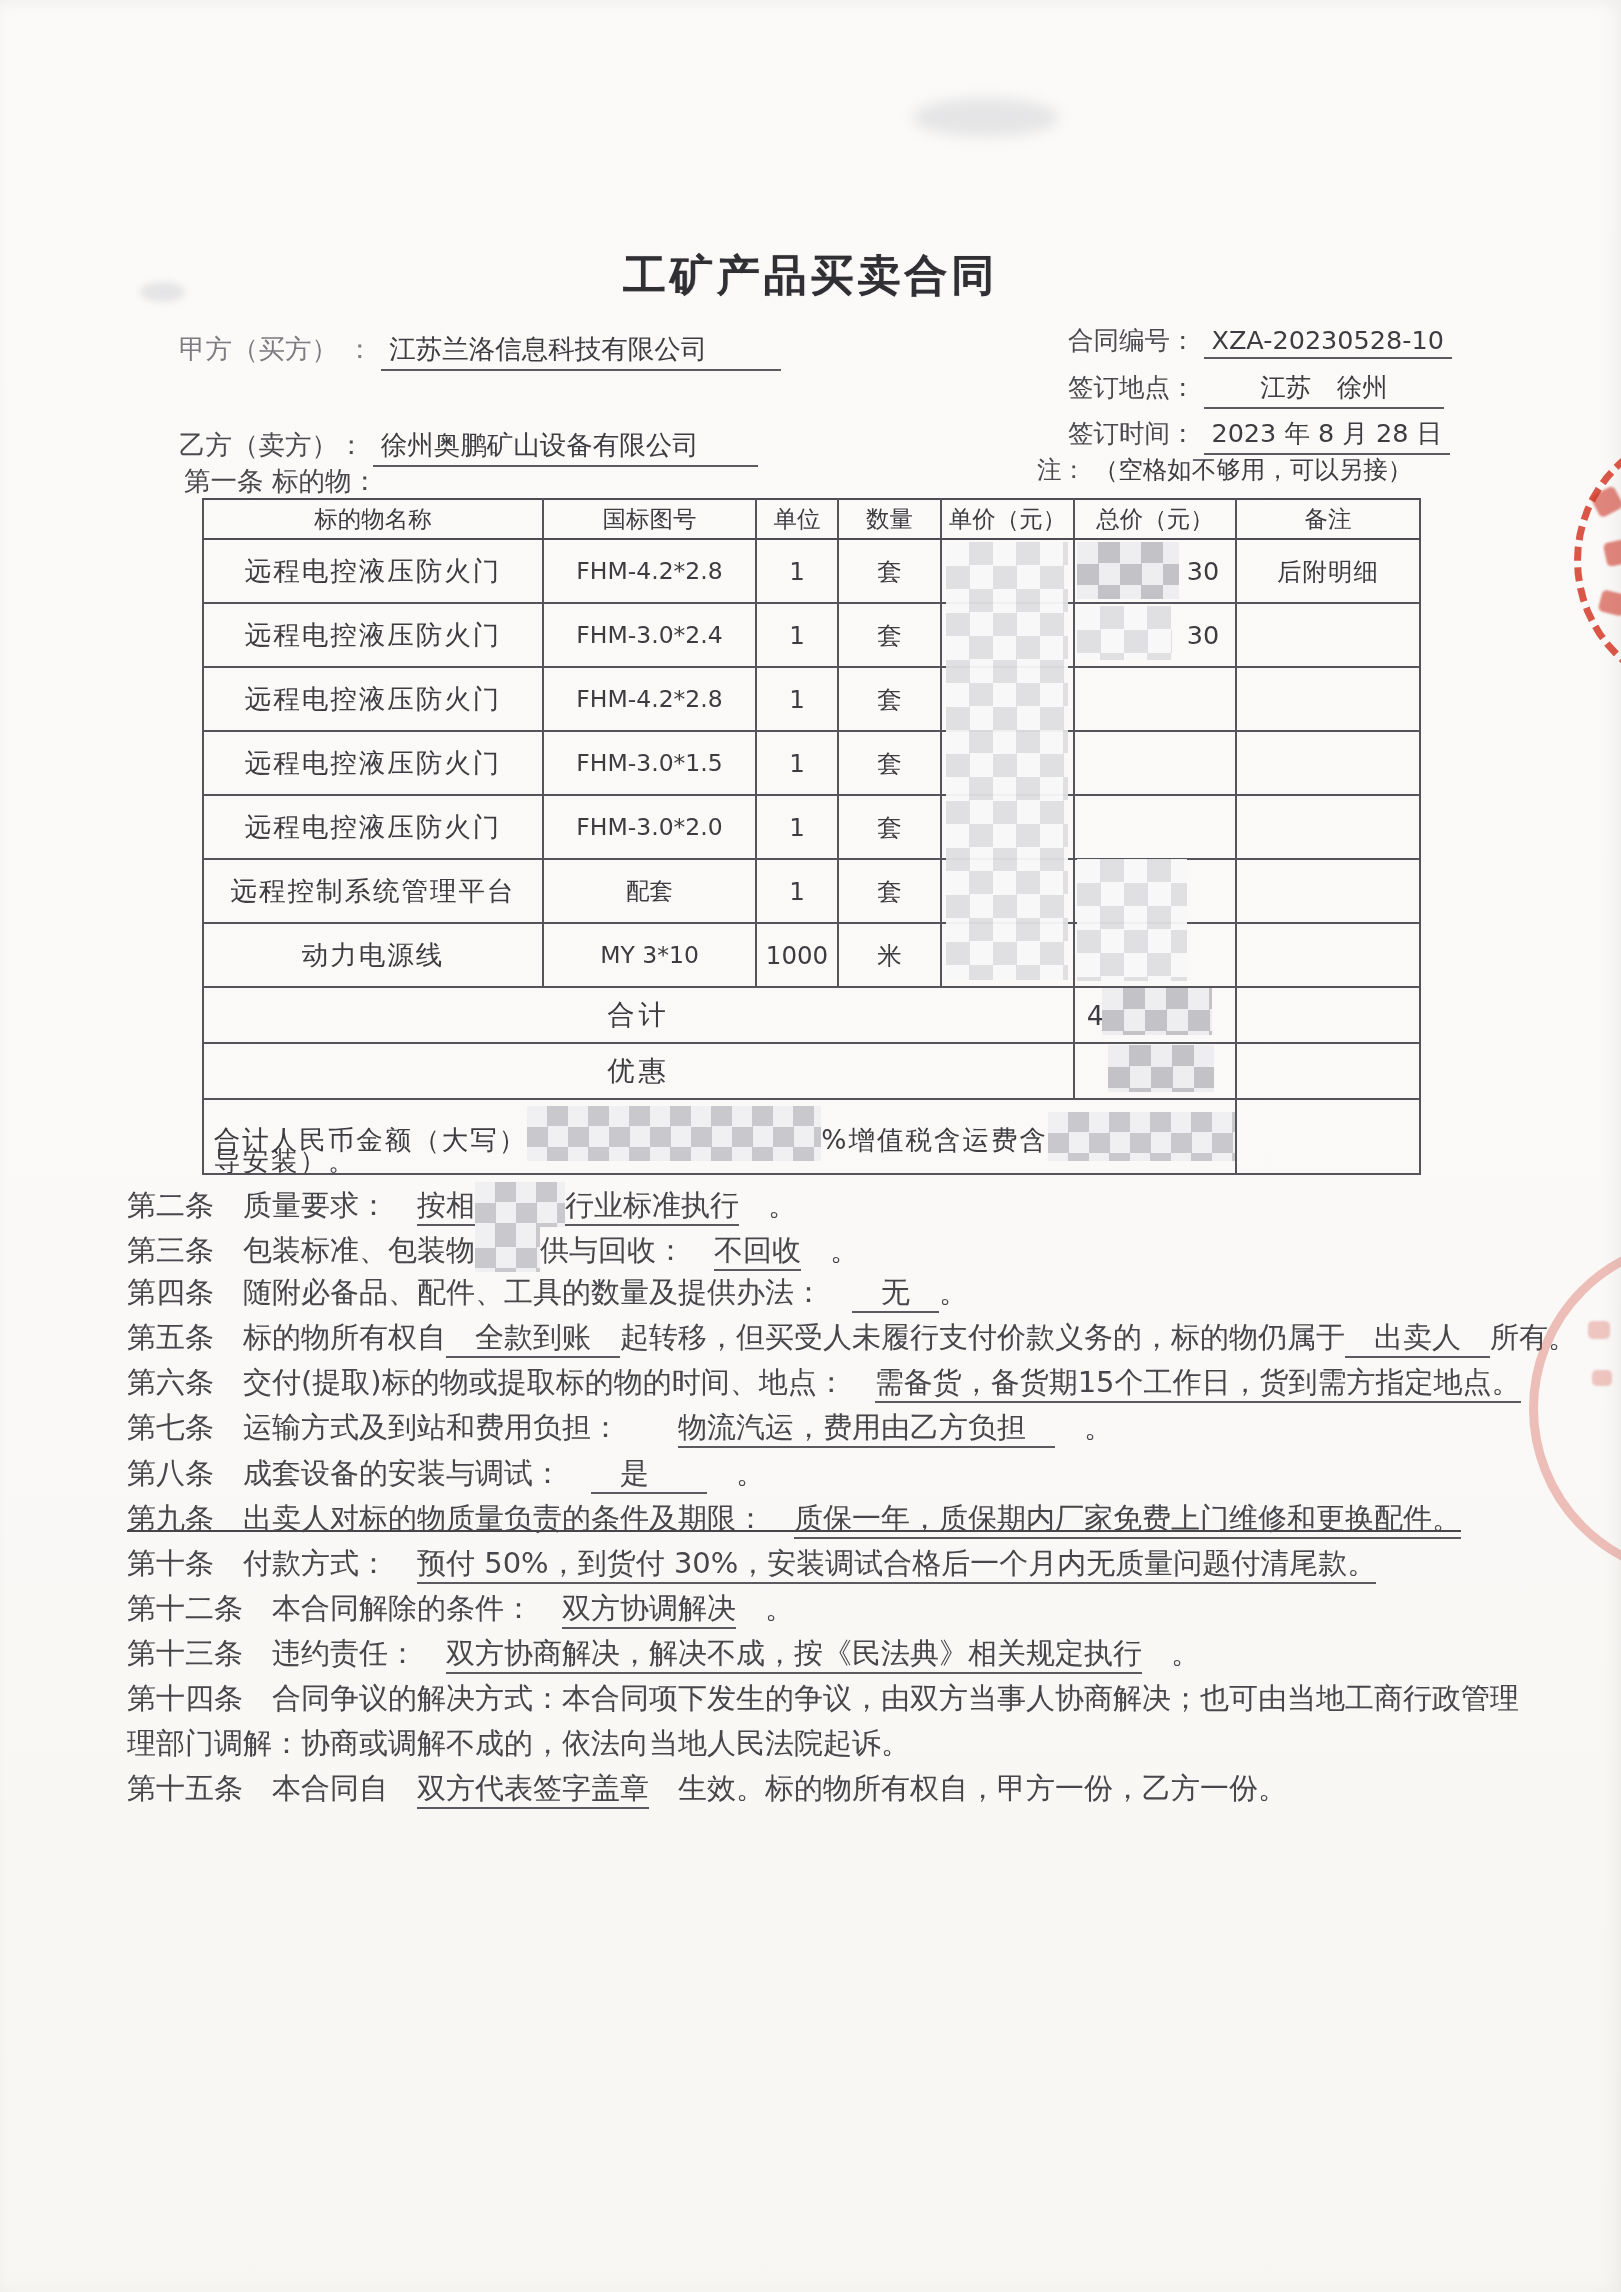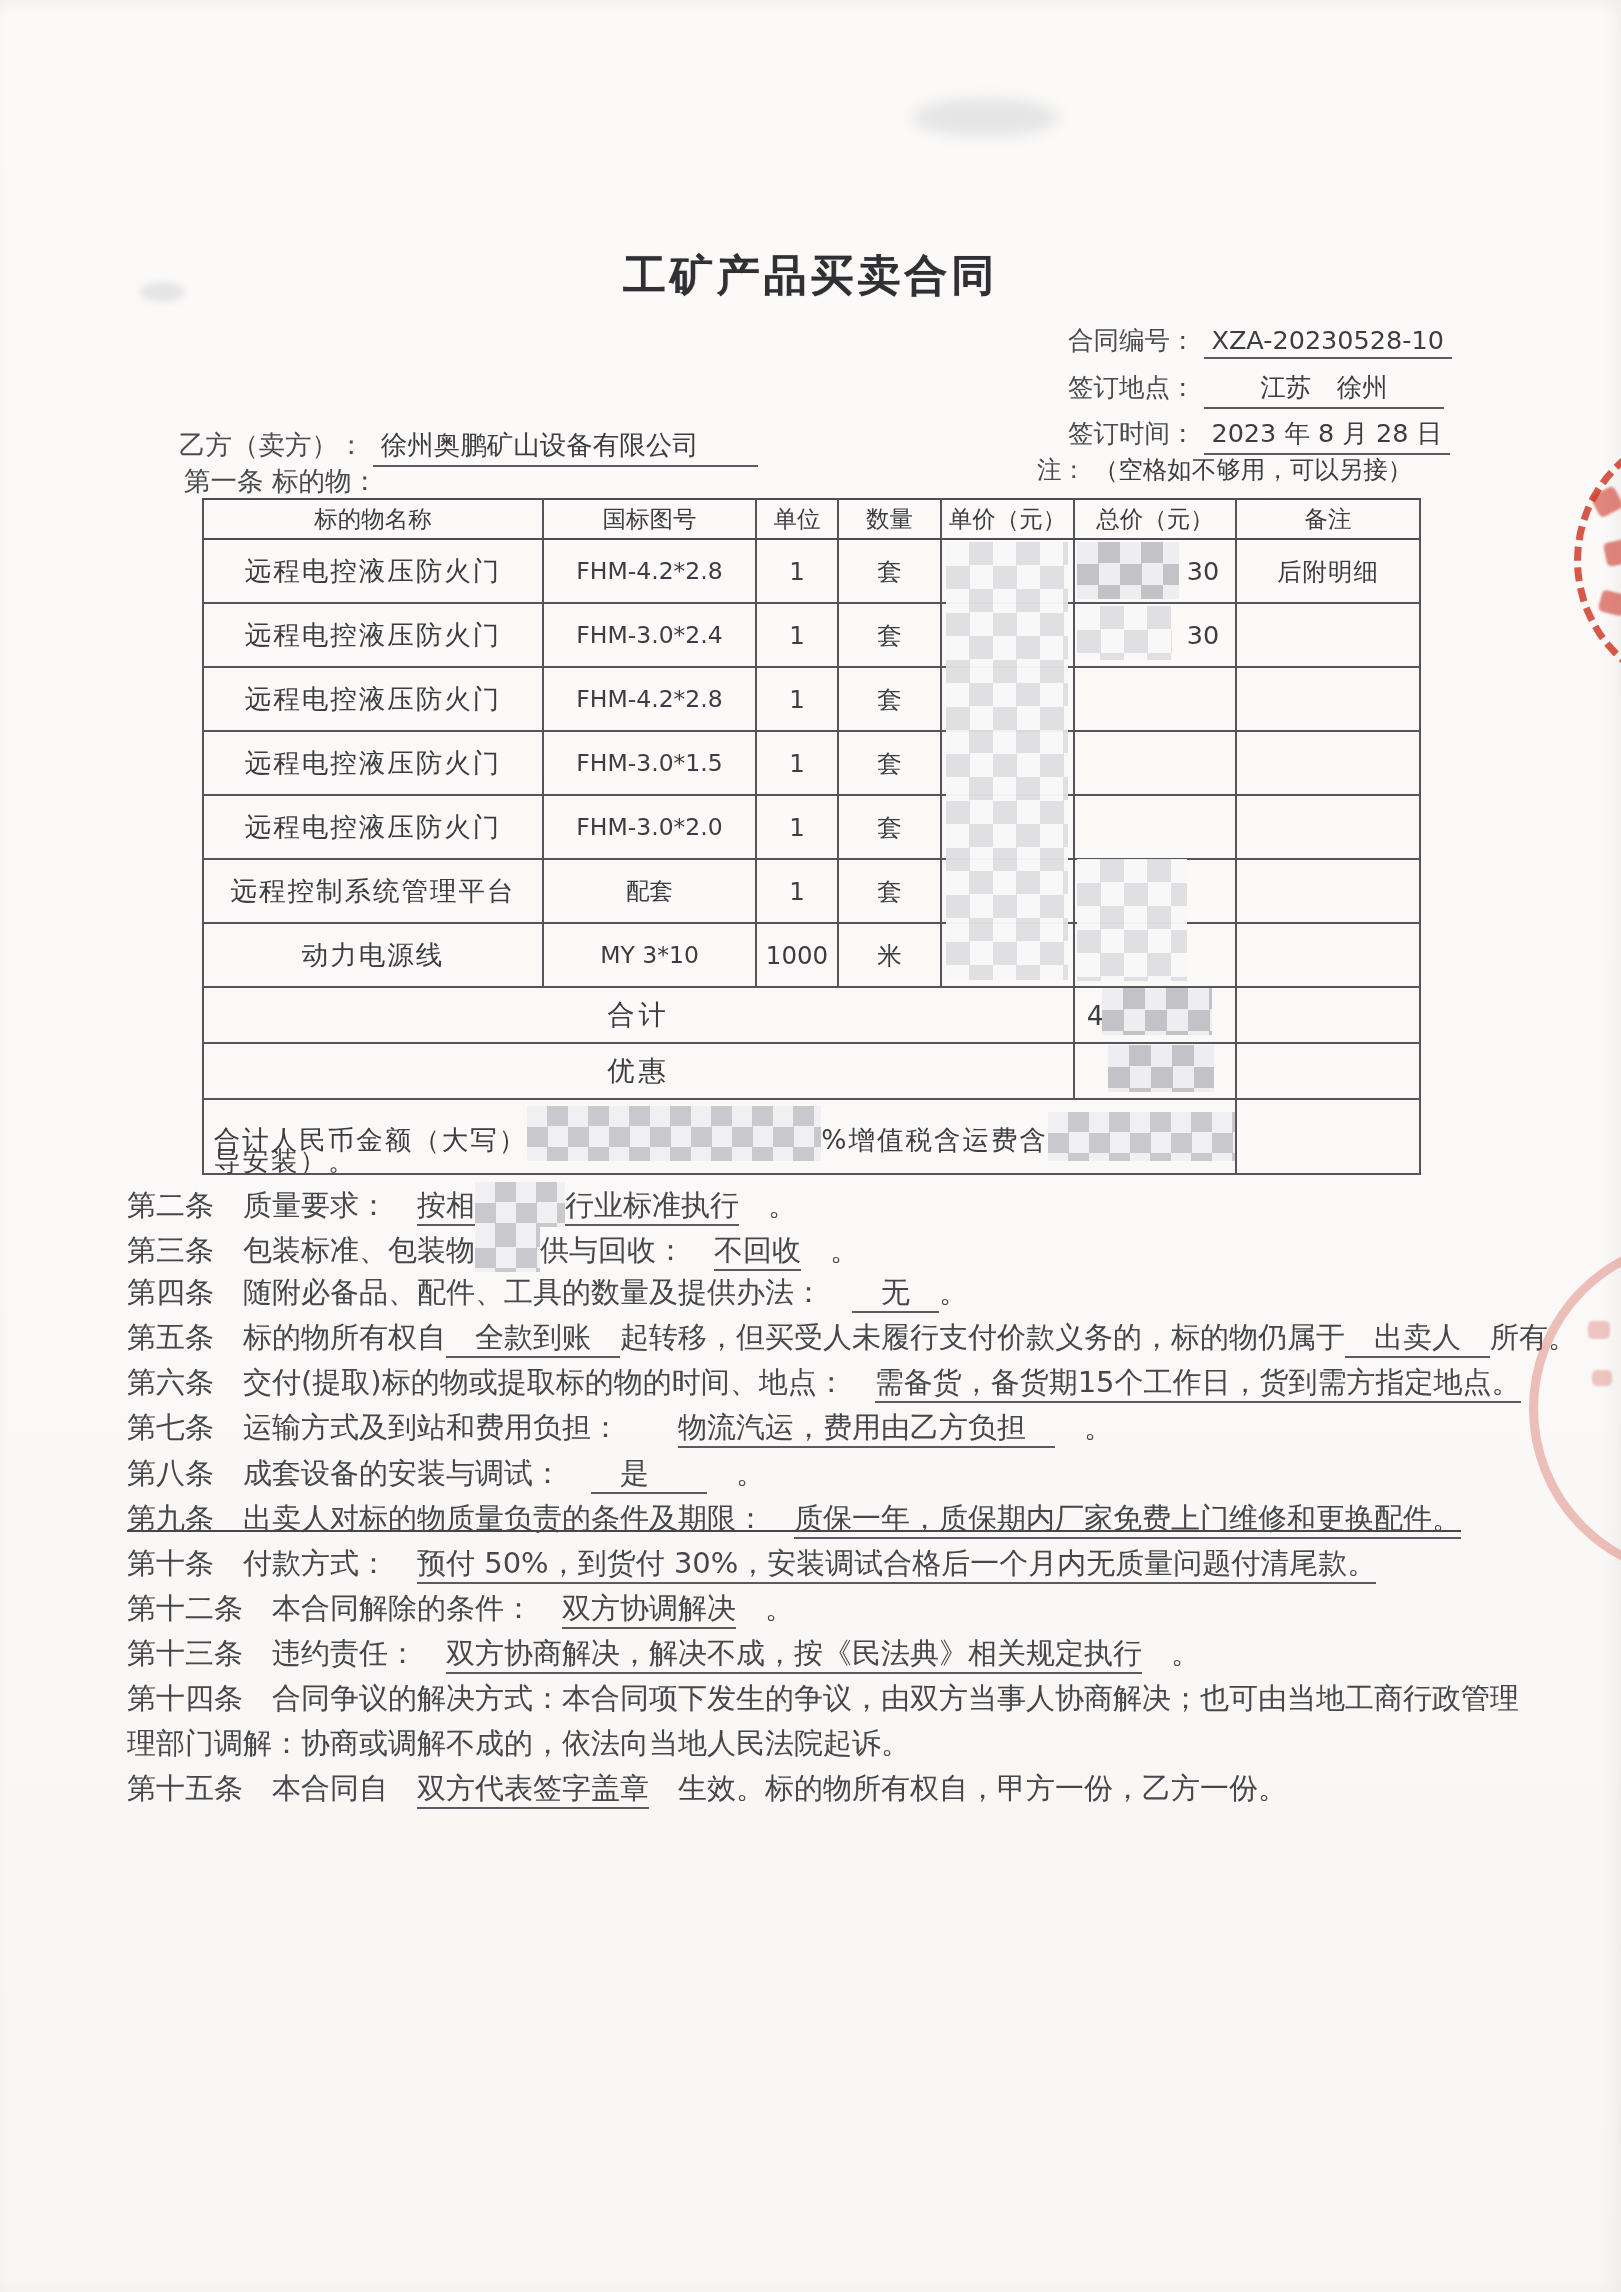--- a/index.html
+++ b/index.html
@@ -73,20 +73,24 @@
 </head>
 <body>
 
 <div class="page">
 
   <div class="smudge abs" style="left:912px;top:98px;width:147px;height:39px;"></div>
   <div class="smudge abs" style="left:140px;top:282px;width:45px;height:19.6px;filter:blur(3.9px);"></div>
 
   <div class="abs doc-title">工矿产品买卖合同</div>
 
+  <div class="abs hline" style="left:179px;top:331px;">
+    <span class="faded">甲方（买方） ：</span>
+    <span class="uline" style="min-width:323px;padding-right:69px;">江苏兰洛信息科技有限公司</span>
+  </div>
   <div class="abs hline" style="left:179px;top:427px;">
     <span class="lbl">乙方（卖方）：</span>
     <span class="uline" style="min-width:314px;padding-right:59px;">徐州奥鹏矿山设备有限公司</span>
   </div>
 
   <div class="abs meta-line" style="top:323px;">
     <span class="lbl">合同编号：</span>
     <span class="uline">XZA-20230528-10</span>
   </div>
   <div class="abs meta-line" style="top:370px;">

